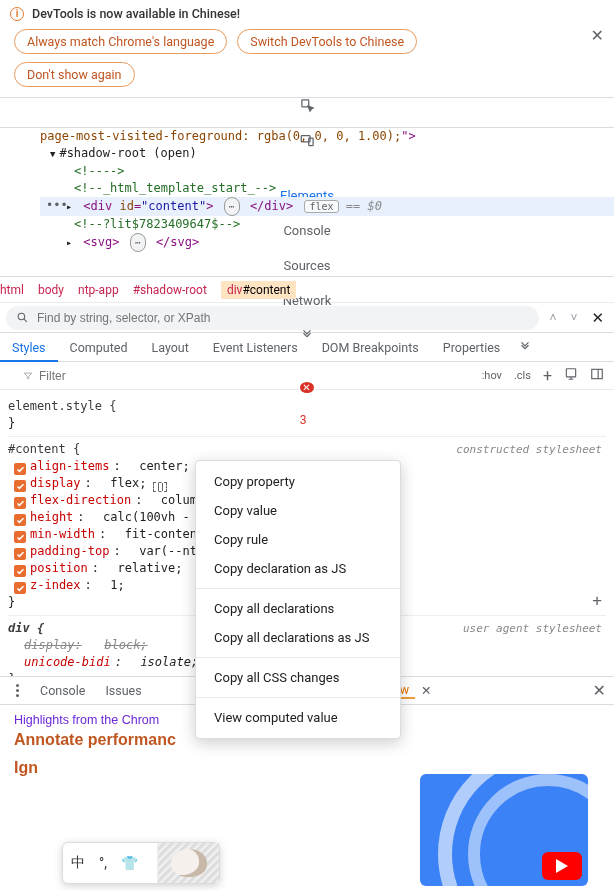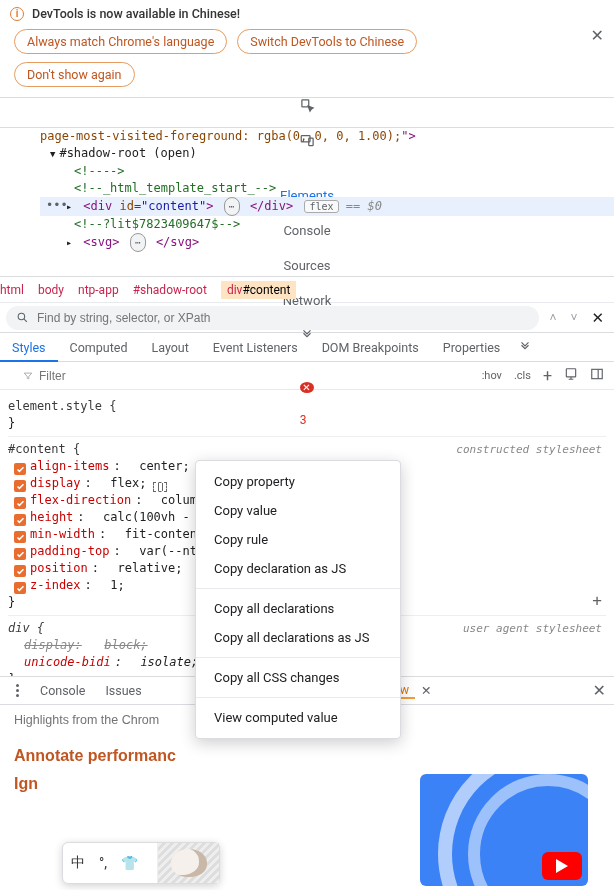--- a/index.html
+++ b/index.html
@@ -93,21 +93,21 @@
   .plus-corner { position:absolute; right:4px; bottom:2px; color:#5f6368; font-size:16px; cursor:pointer;}
   .struck { text-decoration:line-through; color:#888;}
   
   .drawer { position:absolute; left:0; right:0; bottom:0; height:214px; border-top:1px solid #dadce0; background:#fff; display:flex; flex-direction:column;}
   .drawer-tabs { display:flex; align-items:center; height:28px; border-bottom:1px solid #dadce0; padding:0 4px;}
   .drawer-tab { padding:0 10px; height:28px; display:flex; align-items:center; cursor:pointer; color:#5f6368; font-size:12.5px;}
   .drawer-tab.active { color:#e37400;}
   .drawer-close-x { margin-left:6px; color:#5f6368; cursor:pointer;}
   .drawer-close-right { position:absolute; right:8px; color:#5f6368; cursor:pointer; font-size:16px;}
   .drawer-body { padding:8px 14px; overflow:hidden; font-family: "Segoe UI", Arial, sans-serif;}
-  .d-head { font-size:12.5px; color:#737373; margin-bottom:20px;}
+  .d-head { font-size:12.5px; color:#6d28d9; margin-bottom:4px;}
   .d-title { color:#c05621; font-size:16px; font-weight:600; margin-bottom:8px;}
   .d-para { font-size:12.5px; color:#333; max-width:320px; line-height:1.5;}
   .promo-img { position:absolute; right:26px; bottom:4px; width:168px; height:112px; background:#3b82f6; border-radius:6px; overflow:hidden;}
   .promo-rings { position:absolute; right:-70px; top:-30px; width:220px; height:220px; border:14px solid rgba(255,255,255,.6); border-radius:50%;}
   .promo-rings2 { position:absolute; right:-40px; top:0px; width:160px; height:160px; border:12px solid rgba(255,255,255,.5); border-radius:50%;}
   .yt { position:absolute; right:6px; bottom:6px; width:40px; height:28px; background:#ff0000; border-radius:6px; display:flex; align-items:center; justify-content:center;}
   .yt::after { content:""; border-left:12px solid #fff; border-top:7px solid transparent; border-bottom:7px solid transparent;}
   
   .ctx-menu {
     position:absolute; left:195px; top:460px; width:206px;
@@ -324,21 +324,21 @@
           <svg viewBox="0 0 24 24" stroke="#fff" stroke-width="4" fill="none">
             <path d="M4 12l5 5 11-11"></path>
           </svg>
         </span><span class="prop-name">z-index</span>:&nbsp;&nbsp;<span>1;</span></div>
     <div>}</div>
     <span class="plus-corner">+</span>
   </div>
 
   <div class="rule-block">
     <span class="origin">user agent stylesheet</span>
-    <div class="selector" style="font-style:italic;">div {</div>
+    <div class="selector" style="font-style:italic;font-weight:bold;">div {</div>
     <div class="prop-line" style="font-style:italic; padding-left:16px;"><span class="prop-name struck">display:</span>&nbsp;&nbsp;<span class="struck">block;</span></div>
     <div class="prop-line" style="font-style:italic; padding-left:16px;"><span class="prop-name">unicode-bidi</span>:&nbsp;&nbsp;<span>isolate;</span></div>
     <div style="font-style:italic;">}</div>
   </div>
 </div>
 
 <div class="drawer">
   <div class="drawer-tabs">
     <div class="tb-icon">
         <div class="kebab">

